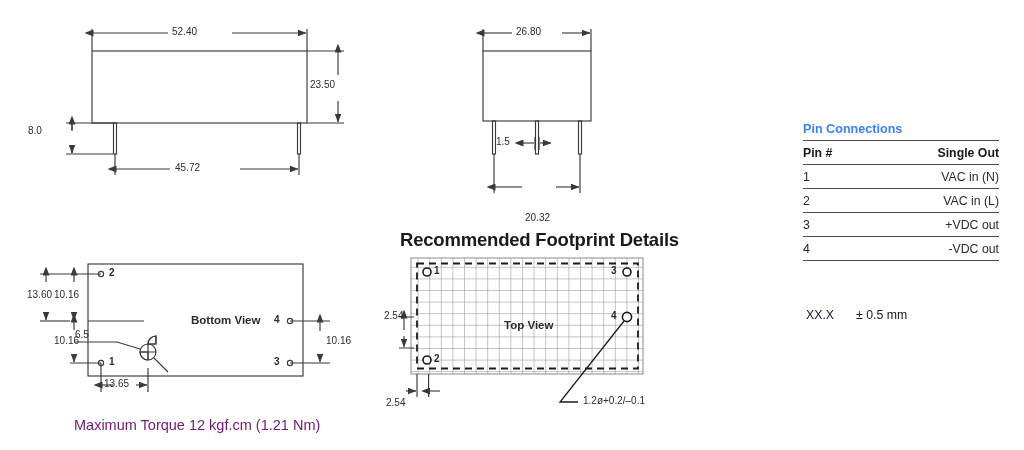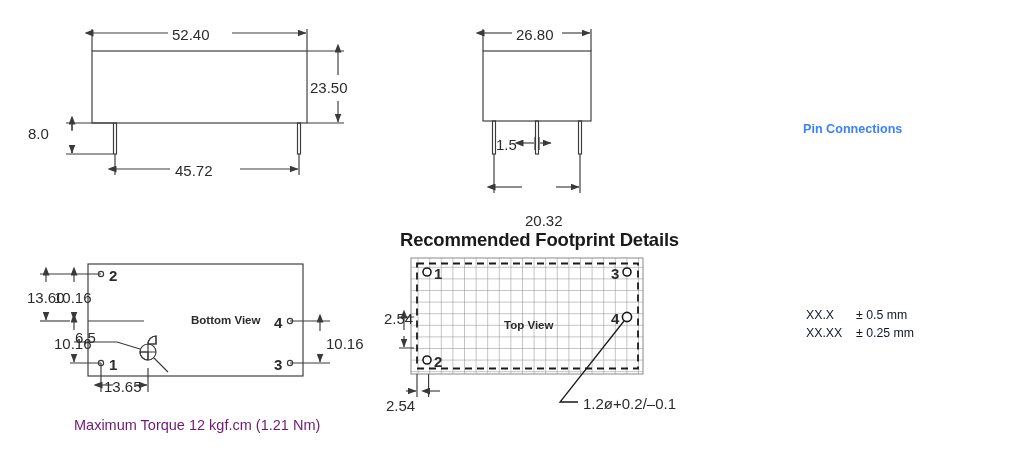--- a/index.html
+++ b/index.html
@@ -18,21 +18,21 @@
   .canvas {
     position: absolute;
     inset: 0;
     width: 1024px;
     height: 450px;
   }
   svg { display: block; }
   .lbl {
     position: absolute;
     font-family: "Liberation Sans", sans-serif;
-    font-size: 15px;
+    font-size: 10px;
     color: #2b2b2b;
     white-space: nowrap;
     line-height: 1;
   }
   .lbl-bold { font-weight: bold; }
   .title {
     position: absolute;
     font-family: "Liberation Sans", sans-serif;
     font-weight: bold;
     font-size: 18.5px;
@@ -246,22 +246,45 @@
 <div class="lbl" style="left:384px; top:311px;">2.54</div>
 <div class="lbl" style="left:386px; top:398px;">2.54</div>
 <div class="lbl" style="left:583px; top:396px;">1.2ø+0.2/–0.1</div>
 <div class="lbl lbl-bold" style="left:434px; top:266px;">1</div>
 <div class="lbl lbl-bold" style="left:434px; top:354px;">2</div>
 <div class="lbl lbl-bold" style="left:611px; top:266px;">3</div>
 <div class="lbl lbl-bold" style="left:611px; top:311px;">4</div>
 
 <div class="pin-table">
   <div class="tbl-title">Pin Connections</div>
+  <table>
+    <thead>
+      <tr>
+        <th class="c-left">Pin #</th>
+        <th class="c-right">Single Out</th>
+      </tr>
+    </thead>
+    <tbody>
+      <tr>
+        <td class="c-left">1</td>
+        <td class="c-right">VAC in (N)</td>
+      </tr>
+      <tr>
+        <td class="c-left">2</td>
+        <td class="c-right">VAC in (L)</td>
+      </tr>
+      <tr>
+        <td class="c-left">3</td>
+        <td class="c-right">+VDC out</td>
+      </tr>
+      <tr>
+        <td class="c-left">4</td>
+        <td class="c-right">-VDC out</td>
+      </tr>
+    </tbody>
+  </table>
 </div>
 
 <div class="tol">
   <div>
     <span class="k">XX.X</span><span>± 0.5 mm</span>
   </div>
-  <div>
-    <span class="k">XX.XX</span><span>± 0.25 mm</span>
-  </div>
 </div>
 
 </body></html>

